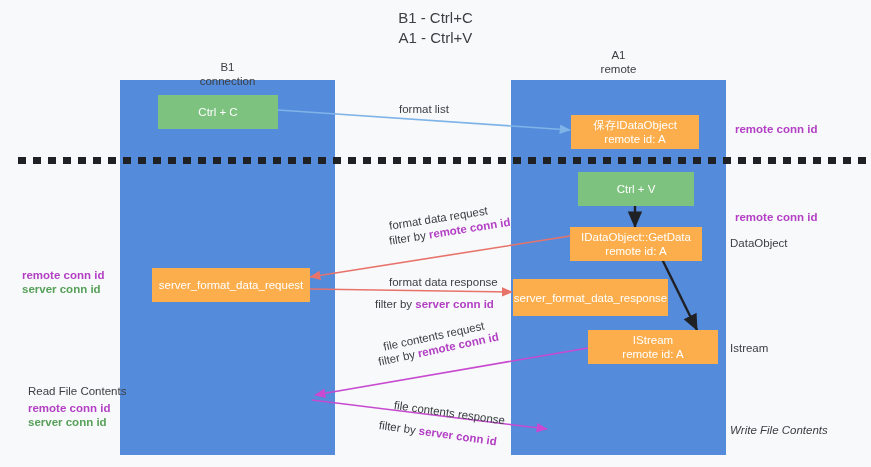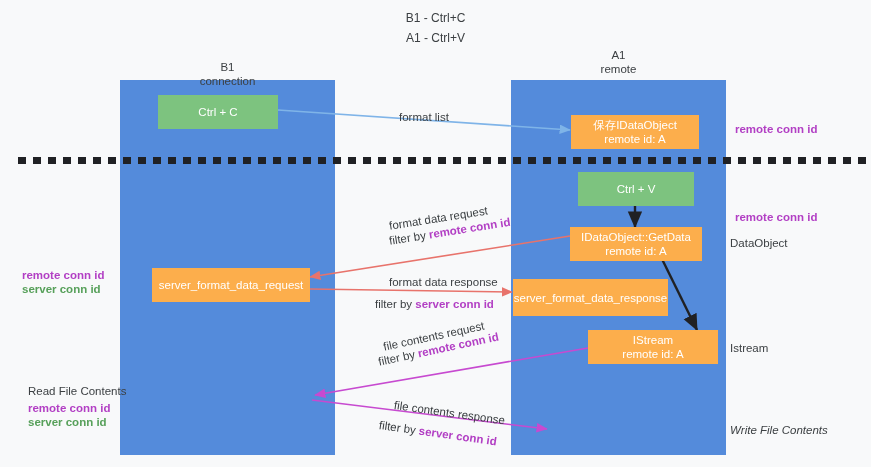--- a/index.html
+++ b/index.html
@@ -20,21 +20,21 @@
     background: #548bdb;
   }
   .col-b1 { left: 120px; top: 80px; width: 215px; height: 375px; }
   .col-a1 { left: 511px; top: 80px; width: 215px; height: 375px; }
 
   .title {
     position: absolute;
     left: 0; right: 0;
     text-align: center;
     color: #3c4043;
-    font-size: 12px;
+    font-size: 15px;
     line-height: 20px;
     white-space: pre-line;
   }
 
   .col-head {
     position: absolute;
     text-align: center;
     color: #3c4043;
     font-size: 11.5px;
     line-height: 14px;
@@ -166,21 +166,21 @@
 
   <div class="side-label" style="left:730px; top:423px;font-style:italic;">Write File Contents</div>
 
   <div class="side-label purple" style="left:22px; top:268px;">remote conn id</div>
   <div class="side-label green" style="left:22px; top:282px;">server conn id</div>
 
   <div class="side-label" style="left:28px; top:384px;">Read File Contents</div>
   <div class="side-label purple" style="left:28px; top:401px;">remote conn id</div>
   <div class="side-label green" style="left:28px; top:415px;">server conn id</div>
 
-  <div class="edge-label" style="left:399px; top:102px;margin-top:8px;">format list</div>
+  <div class="edge-label" style="left:399px; top:102px;">format list</div>
 
   <div class="edge-label rot-up" style="left:388px; top:219px;">format data request</div>
   <div class="edge-label rot-up" style="left:388px; top:234px;"><span>filter by </span><span class="hl-purple">remote conn id</span></div>
 
   <div class="edge-label" style="left:389px; top:275px;">format data response</div>
   <div class="edge-label" style="left:375px; top:297px;"><span>filter by </span><span class="hl-purple">server conn id</span></div>
 
   <div class="edge-label rot-up2" style="left:382px; top:340px;">file contents request</div>
   <div class="edge-label rot-up2" style="left:377px; top:355px;"><span>filter by </span><span class="hl-purple">remote conn id</span></div>
 

